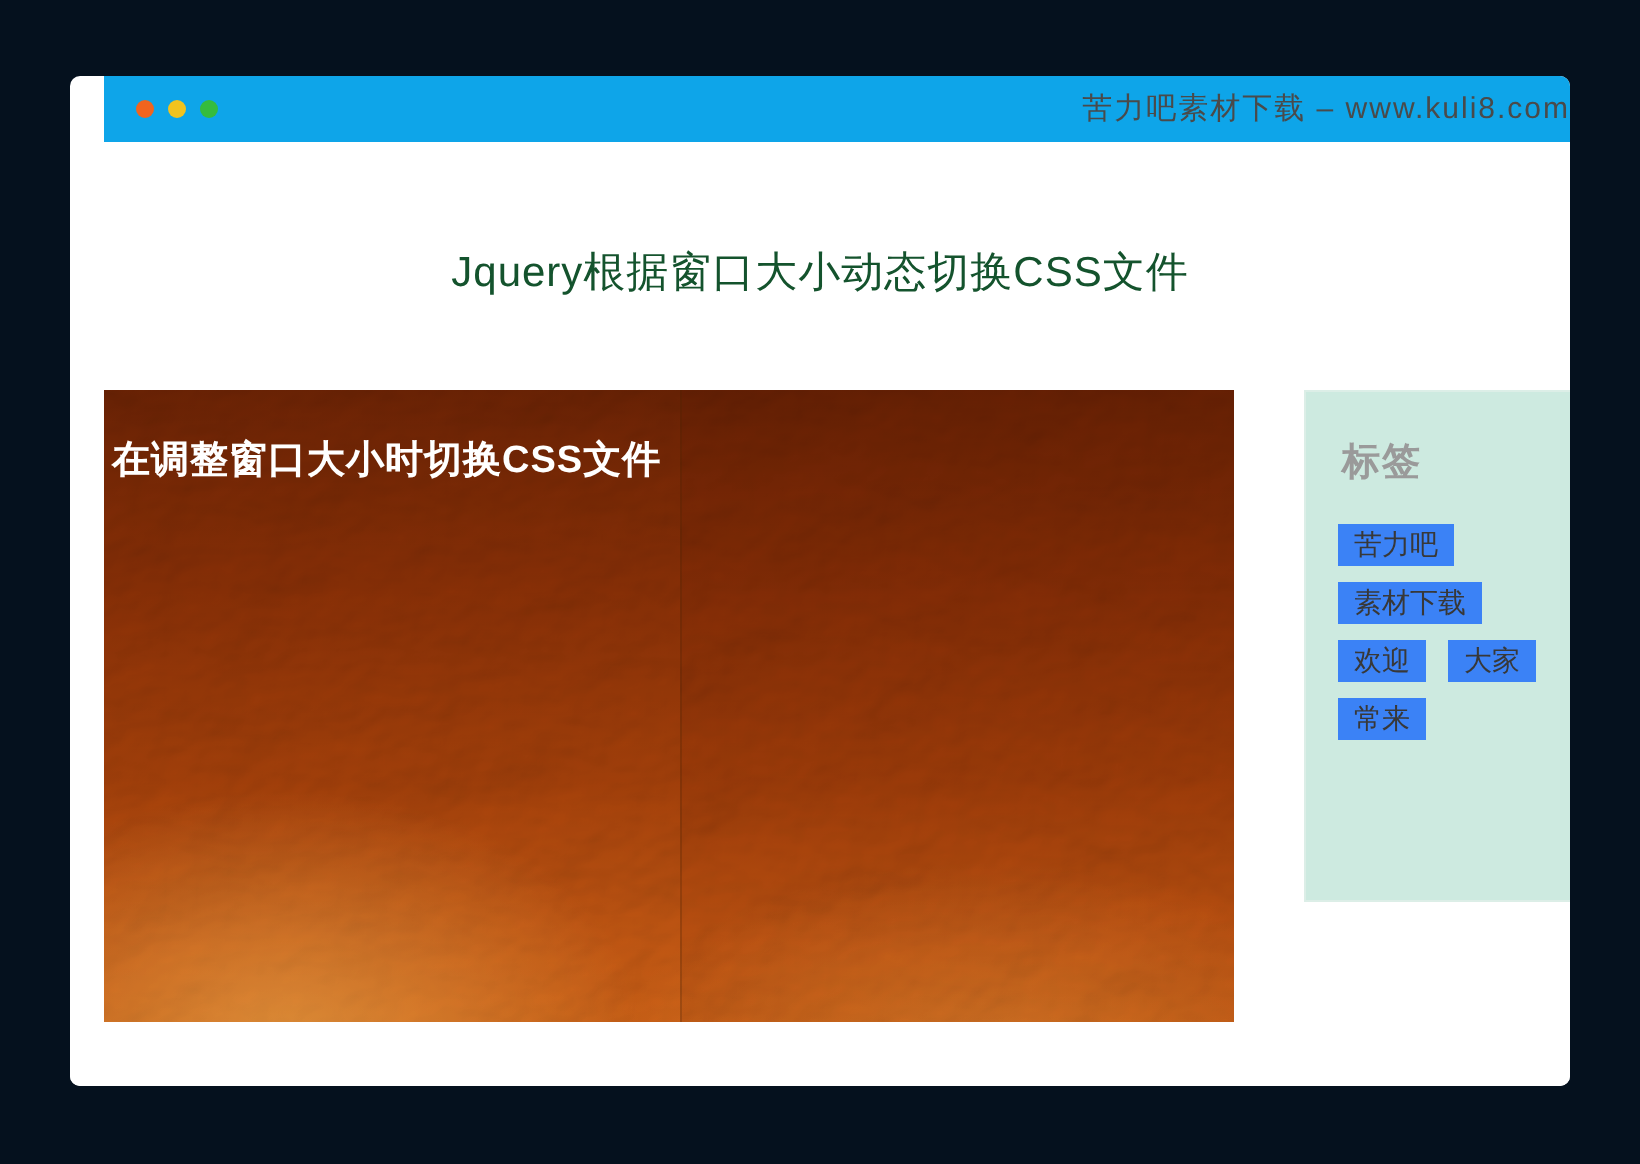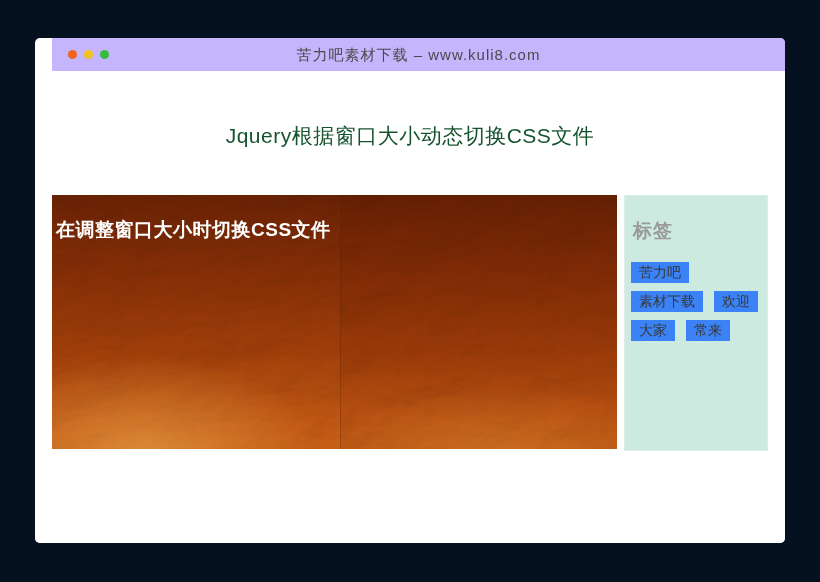--- a/index.html
+++ b/index.html
@@ -10,22 +10,22 @@
     overflow:hidden;position:relative;
   }
   .window{
     position:absolute;left:35px;top:38px;
     width:750px;height:505px;
     background:#ffffff;border-radius:5px;overflow:hidden;
     display:flex;flex-direction:column;
   }
   
   .titlebar{
-    height:33px;flex:0 0 33px;background:#c4b5fd;
-    position:relative;display:flex;align-items:center;justify-content:center;margin-left:17px;
+    height:33px;flex:0 0 33px;background:#0ea5e9;
+    position:relative;display:flex;align-items:center;justify-content:flex-end;margin-left:17px;
   }
   .dots{position:absolute;left:16px;top:0;height:33px;display:flex;align-items:center;gap:7px;}
   .dot{width:9px;height:9px;border-radius:50%;display:inline-block;}
   .dot.red{background:#f1641e;}
   .dot.yellow{background:#f2c31e;}
   .dot.green{background:#35bc3e;}
   .titlebar-title{
     font-size:15px;color:#4a4a4a;letter-spacing:1px;line-height:33px;
   }
   
@@ -34,21 +34,21 @@
     margin:51px 0 0 0;
     text-align:center;font-size:21px;font-weight:400;color:#14532d;
     letter-spacing:0.5px;
   }
   .row{
     margin-top:45px;padding:0 17px;
     display:flex;gap:7px;align-items:flex-start;
   }
   
   .hero{
-    position:relative;width:565px;height:254px;flex:0 0 565px;
+    position:relative;width:565px;height:316px;flex:0 0 565px;
     background:linear-gradient(180deg,#6f3009 0%,#8d420e 32%,#a95917 62%,#c97a2c 88%,#d08431 100%);
     overflow:hidden;
   }
   .hero svg{position:absolute;top:0;height:100%;mix-blend-mode:multiply;opacity:.88;}
   .hero svg.halfL{left:0;width:51%;}
   .hero svg.halfR{left:51%;width:49%;filter:brightness(.95) saturate(1.05);}
   .hero .seam{
     position:absolute;left:51%;top:0;width:1px;height:100%;
     background:rgba(80,35,5,.28);
   }
@@ -59,21 +59,22 @@
       radial-gradient(ellipse 50% 45% at 78% 104%, rgba(255,165,80,.22), rgba(255,165,80,0) 65%);
   }
   .hero-caption{
     position:relative;z-index:3;margin:22px 0 0 4px;
     font-size:19px;font-weight:700;color:#ffffff;letter-spacing:0.5px;
   }
   
   .sidebar{
     width:144px;height:256px;flex:0 0 144px;box-sizing:border-box;
     background:#cdeae0;border:1px solid #dceee7;
-    padding:22px 6px 6px 6px;
+    padding:22px 6px 6px 16px;
+    margin-left:28px;
   }
   .sidebar-title{
     margin:0 0 18px 2px;font-size:19px;font-weight:700;color:#9a9a9a;
     letter-spacing:1px;
   }
   .tags{display:flex;flex-wrap:wrap;column-gap:11px;row-gap:8px;}
   .tag{
     display:inline-block;background:#3b82f6;color:#383838;
     font-size:14px;line-height:17px;padding:2px 8px;
     text-decoration:none;cursor:pointer;white-space:nowrap;

